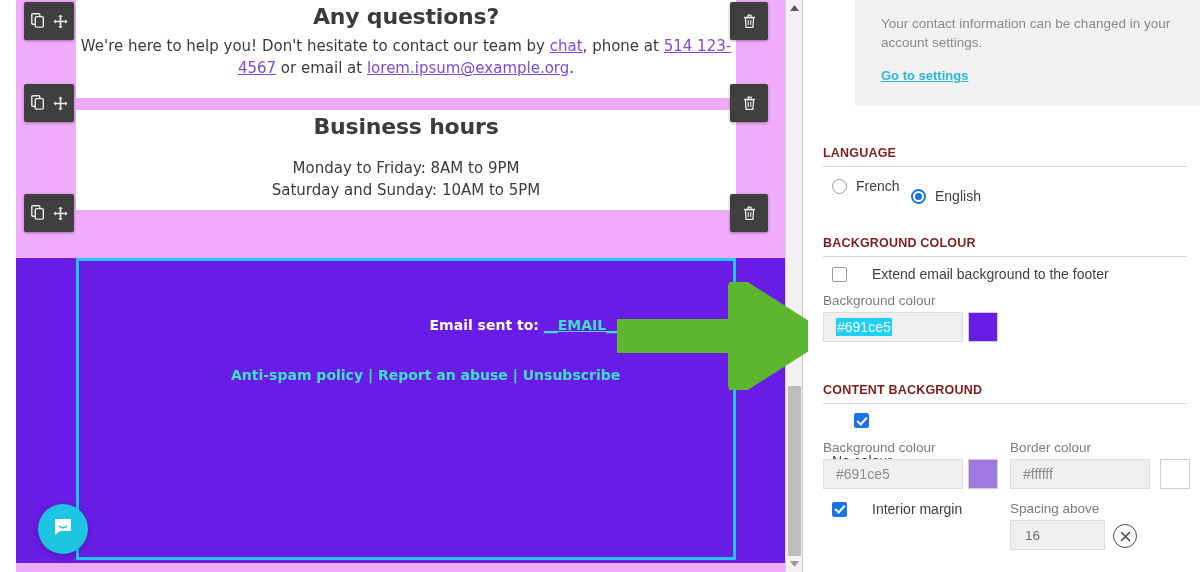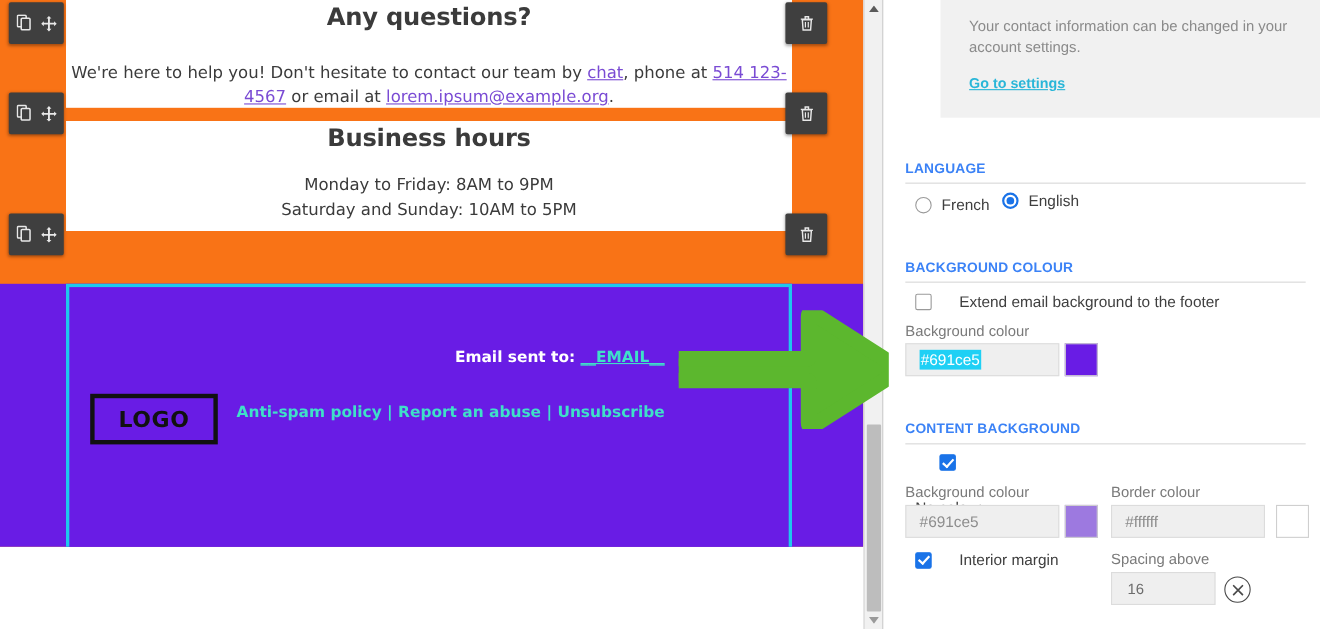--- a/index.html
+++ b/index.html
@@ -4,22 +4,22 @@
 <style>
   html,body{margin:0;padding:0;}
   body{
     width:1200px;height:572px;overflow:hidden;
     font-family:"Liberation Sans", sans-serif;
     background:#ffffff;
     position:relative;
   }
   
   #preview{
-    position:absolute;left:0;top:0;width:785px;height:497px;
-    background:#f97316;overflow:hidden;
+    position:absolute;left:16px;top:0;width:785px;height:572px;
+    background:#f0abfc;overflow:hidden;
   }
   .email-body{
     position:absolute;left:60px;top:0;width:660px;background:#fff;
     text-align:center;color:#333;
   }
   .h-title{
     font-size:22px;font-weight:bold;color:#3b3b3b;
     font-family:"DejaVu Sans", sans-serif;
     margin:0;padding:4px 0 0 0;letter-spacing:-.2px;
   }
@@ -78,21 +78,21 @@
     position:absolute;left:808px;top:0;width:392px;height:572px;
     background:#ffffff;overflow:hidden;
   }
   .note-card{
     position:absolute;left:15px;top:0;width:364px;box-sizing:border-box;
     background:#f1f1f1;padding:14px 26px 22px 26px;margin-left:32px;
   }
   .note-card p{margin:0;font-size:13.5px;line-height:19px;color:#8a8a8a;}
   .note-card a{display:inline-block;margin-top:16px;font-size:13px;font-weight:bold;color:#29b6d8;text-decoration:underline;}
   .sec-title{
-    position:absolute;left:15px;font-size:12.5px;font-weight:bold;color:#3b82f6;
+    position:absolute;left:15px;font-size:12.5px;font-weight:bold;color:#7f1d1d;
     letter-spacing:.2px;width:364px;padding-bottom:6px;border-bottom:1px solid #d8d8d8;
     box-sizing:border-box;
   }
   .radio-row{position:absolute;left:24px;display:flex;align-items:center;gap:9px;font-size:14px;color:#3f3f3f;}
   .radio{width:15px;height:15px;border-radius:50%;border:1.5px solid #9a9a9a;box-sizing:border-box;display:inline-block;position:relative;background:#fff;}
   .radio.on{border-color:#1a73e8;border-width:2px;}
   .radio.on:after{content:"";position:absolute;left:50%;top:50%;width:7px;height:7px;margin:-3.5px 0 0 -3.5px;border-radius:50%;background:#1a73e8;}
   .chk-row{position:absolute;left:24px;display:flex;align-items:center;gap:25px;font-size:14px;color:#3f3f3f;}
   .chk{width:15px;height:15px;box-sizing:border-box;border:1.5px solid #9a9a9a;border-radius:2px;background:#fff;display:inline-block;position:relative;}
   .chk.on{background:#1a73e8;border-color:#1a73e8;}
@@ -113,21 +113,21 @@
   
   #arrow{position:absolute;left:617px;top:282px;width:200px;height:108px;pointer-events:none;}
 </style>
 </head>
 <body>
 
 <div id="preview">
 
   <div class="email-body" style="top:0;height:98px;">
     <p class="h-title">Any questions?</p>
-    <p class="p-text" style="margin-top:26px;text-align:center;">
+    <p class="p-text" style="margin-top:6px;text-align:center;">
       <span>We're here to help you! Don't hesitate to contact our team by </span><a class="lnk" href="#">chat</a><span>, phone at </span><a class="lnk" href="#">514 123-4567</a><span> or email at </span><a class="lnk" href="#">lorem.ipsum@example.org</a><span>.</span>
     </p>
   </div>
 
   <div class="email-body" style="top:110px;height:100px;">
     <p class="h-title">Business hours</p>
     <p class="p-text" style="margin-top:18px;">Monday to Friday: 8AM to 9PM</p>
     <p class="p-text">Saturday and Sunday: 10AM to 5PM</p>
   </div>
 
@@ -201,23 +201,20 @@
 
       <div class="f-inner">
         <p class="f-sent">
           <span>Email sent to: </span><span class="tok">__EMAIL__</span>
         </p>
         <div class="f-links">
           <a href="#" style="color:#3fe0c8;text-decoration:none;">Anti-spam policy</a><span class="sep"> | </span><a href="#" style="color:#3fe0c8;text-decoration:none;">Report an abuse</a><span class="sep"> | </span><a href="#" style="color:#3fe0c8;text-decoration:none;">Unsubscribe</a>
         </div>
       </div>
     </div>
-    <div id="logo-box" style="top:100px;">
-      <span>LOGO</span>
-    </div>
   </div>
 
   <div id="chat">
     <span>
       <svg width="24" height="24" viewBox="0 0 24 24">
           <path d="M4 4h16v12H9l-5 4z" fill="#ffffff"></path>
           <path d="M8.5 11.2c1.6 2 5.4 2 7 0" fill="none" stroke="#1cc5e0" stroke-width="1.5" stroke-linecap="round"></path>
         </svg>
     </span>
   </div>
@@ -249,21 +246,21 @@
   <div class="note-card">
     <p>Your contact information can be changed in your account settings.</p>
     <a href="#">Go to settings</a>
   </div>
 
   <div class="sec-title" style="top:146px;">LANGUAGE</div>
   <div class="radio-row" style="top:178px;">
     <span class="radio"></span>
     <span>French</span>
   </div>
-  <div class="radio-row" style="top:174px;left:103px;">
+  <div class="radio-row" style="top:188px;left:103px;">
     <span class="radio on"></span>
     <span>English</span>
   </div>
 
   <div class="sec-title" style="top:236px;">BACKGROUND COLOUR</div>
   <div class="chk-row" style="top:266px;">
     <span class="chk"></span>
     <span>Extend email background to the footer</span>
   </div>
   <div class="fld-label" style="left:15px;top:293px;">Background colour</div>

